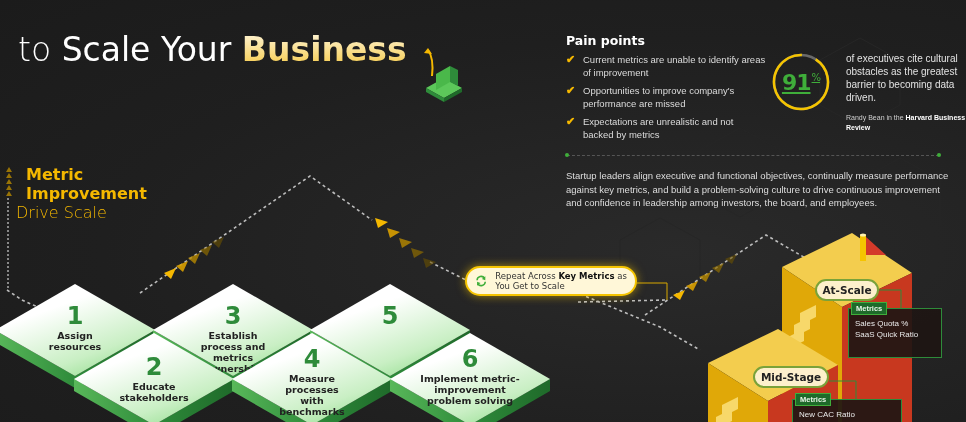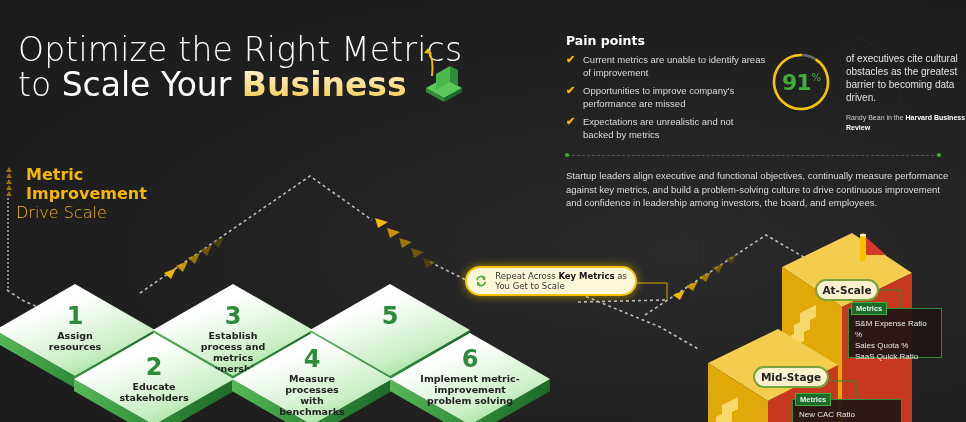--- a/index.html
+++ b/index.html
@@ -17,21 +17,21 @@
   .title .l2 .gold { font-weight: 700; background: linear-gradient(180deg, #fff7e0 0%, #f5c842 100%); -webkit-background-clip: text; background-clip: text; color: transparent; }
 
   
   .pain { left: 566px; top: 33px; width: 200px; }
   .pain h3 { font-size: 12.5px; font-weight: 700; color: #fff; margin-bottom: 5px; font-family: "DejaVu Sans", sans-serif; }
   .pain li { list-style: none; display: flex; gap: 7px; font-size: 9.5px; line-height: 13px; color: #dcdcdc; margin-bottom: 5px; }
   .pain .check { color: #f5b800; font-size: 11px; font-weight: 700; line-height: 12px; flex: 0 0 10px; }
 
   
   .ring { left: 771px; top: 52px; width: 60px; height: 60px; }
-  .ring-num { left: 771px; top: 52px; width: 60px; height: 60px; display: flex; align-items: center; justify-content: center; color: #3fae3a; font-weight: 700; font-size: 22px; font-family: "DejaVu Sans", sans-serif; letter-spacing: -1px; }
+  .ring-num { left: 771px; top: 52px; width: 60px; height: 60px; display: flex; align-items: center; justify-content: center; color: #3fae3a; font-weight: 700; font-size: 22px; font-family: "DejaVu Sans", sans-serif; letter-spacing: -1px; text-decoration: underline; }
   .ring-num sup { font-size: 10px; font-weight: 400; margin-top: -10px; margin-left: 1px; }
   .stat-text { left: 846px; top: 52px; width: 120px; font-size: 10px; line-height: 13px; color: #e2e2e2; }
   .stat-src { left: 846px; top: 113px; width: 120px; font-size: 7px; line-height: 10px; color: #cfcfcf; }
   .stat-src b { color: #fff; }
 
   .divider { left: 567px; top: 155px; width: 372px; border-top: 1px dashed #555; }
   .dot { width: 4px; height: 4px; border-radius: 50%; background: #3fae3a; top: 153px; }
 
   .desc { left: 566px; top: 169px; width: 390px; font-size: 9.5px; line-height: 13.5px; color: #dedede; }
 
@@ -107,21 +107,20 @@
 
     <polygon points="673,295 685,290 680,300" fill="#f5b800"></polygon>
     <polygon points="686,286 698,281 693,291" fill="#d9a000" opacity="0.9"></polygon>
     <polygon points="699,277 711,272 706,282" fill="#b88a00" opacity="0.8"></polygon>
     <polygon points="712,268 724,263 719,273" fill="#8f6c00" opacity="0.7"></polygon>
     <polygon points="725,259 737,254 732,264" fill="#6a5200" opacity="0.6"></polygon>
   </g>
 </svg>
 
 <div class="abs title">
-  <div class="l1">Optimize the Right Metrics</div>
   <div class="l2">
     <span class="thin">to </span><span class="bold">Scale Your </span><span class="gold">Business</span>
   </div>
 </div>
 
 <svg class="abs" style="left:418px;top:48px" width="50" height="55">
   <path d="M14,28 Q16,10 10,2" stroke="#f5b800" stroke-width="2" fill="none"></path>
   <polygon points="10,0 14,6 6,5" fill="#f5b800"></polygon>
   <polygon points="8,40 26,30 44,40 26,50" fill="#5cc85a"></polygon>
   <polygon points="8,40 26,50 26,54 8,44" fill="#2e8b3a"></polygon>
@@ -272,21 +271,20 @@
   <polygon points="176,12 196,30 176,30" fill="#d33a2a"></polygon>
 </svg>
 
 <div class="abs stage-pill" style="left:815px;top:279px;width:64px;height:22px">At-Scale</div>
 <svg class="abs" style="left:879px;top:289px" width="30" height="20">
     <polyline points="0,1 22,1 22,20" stroke="#2e8b3a" fill="none"></polyline>
   </svg>
 <div class="abs metrics-box" style="left:848px;top:308px;width:94px;height:50px">
   <span class="metrics-tag">Metrics</span>
   <div style="height:5px"></div>
-  <div class="m">S&amp;M Expense Ratio %</div>
   <div class="m">Sales Quota %</div>
   <div class="m">SaaS Quick Ratio</div>
 </div>
 
 <div class="abs stage-pill" style="left:753px;top:366px;width:76px;height:22px">Mid-Stage</div>
 <svg class="abs" style="left:829px;top:380px" width="30" height="20">
     <polyline points="0,1 27,1 27,20" stroke="#2e8b3a" fill="none"></polyline>
   </svg>
 <div class="abs metrics-box" style="left:792px;top:399px;width:110px;height:30px">
   <span class="metrics-tag">Metrics</span>

